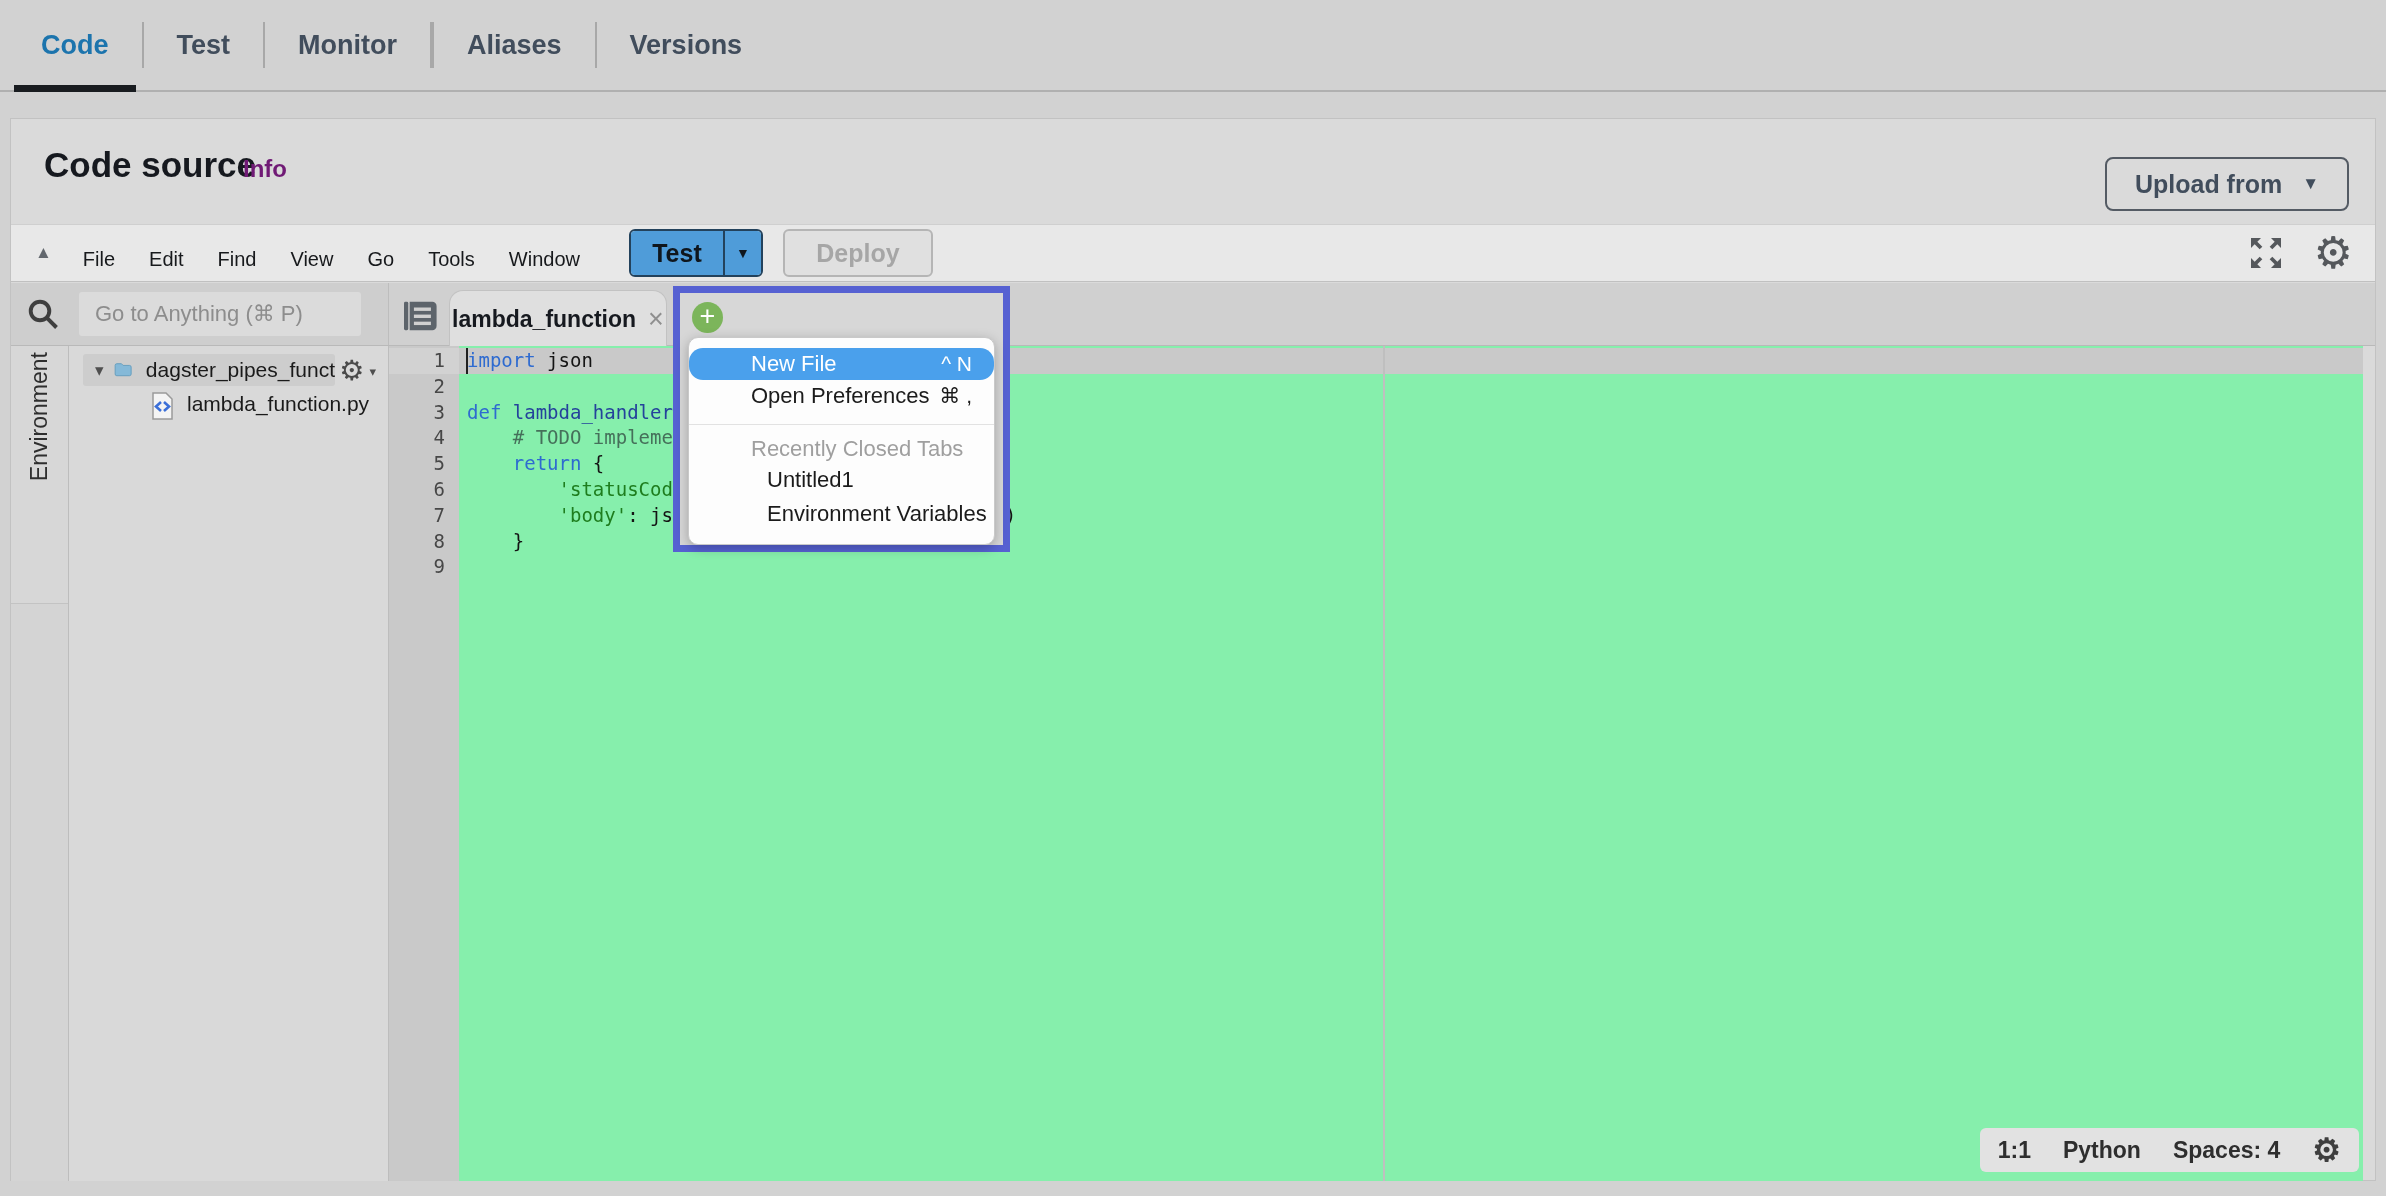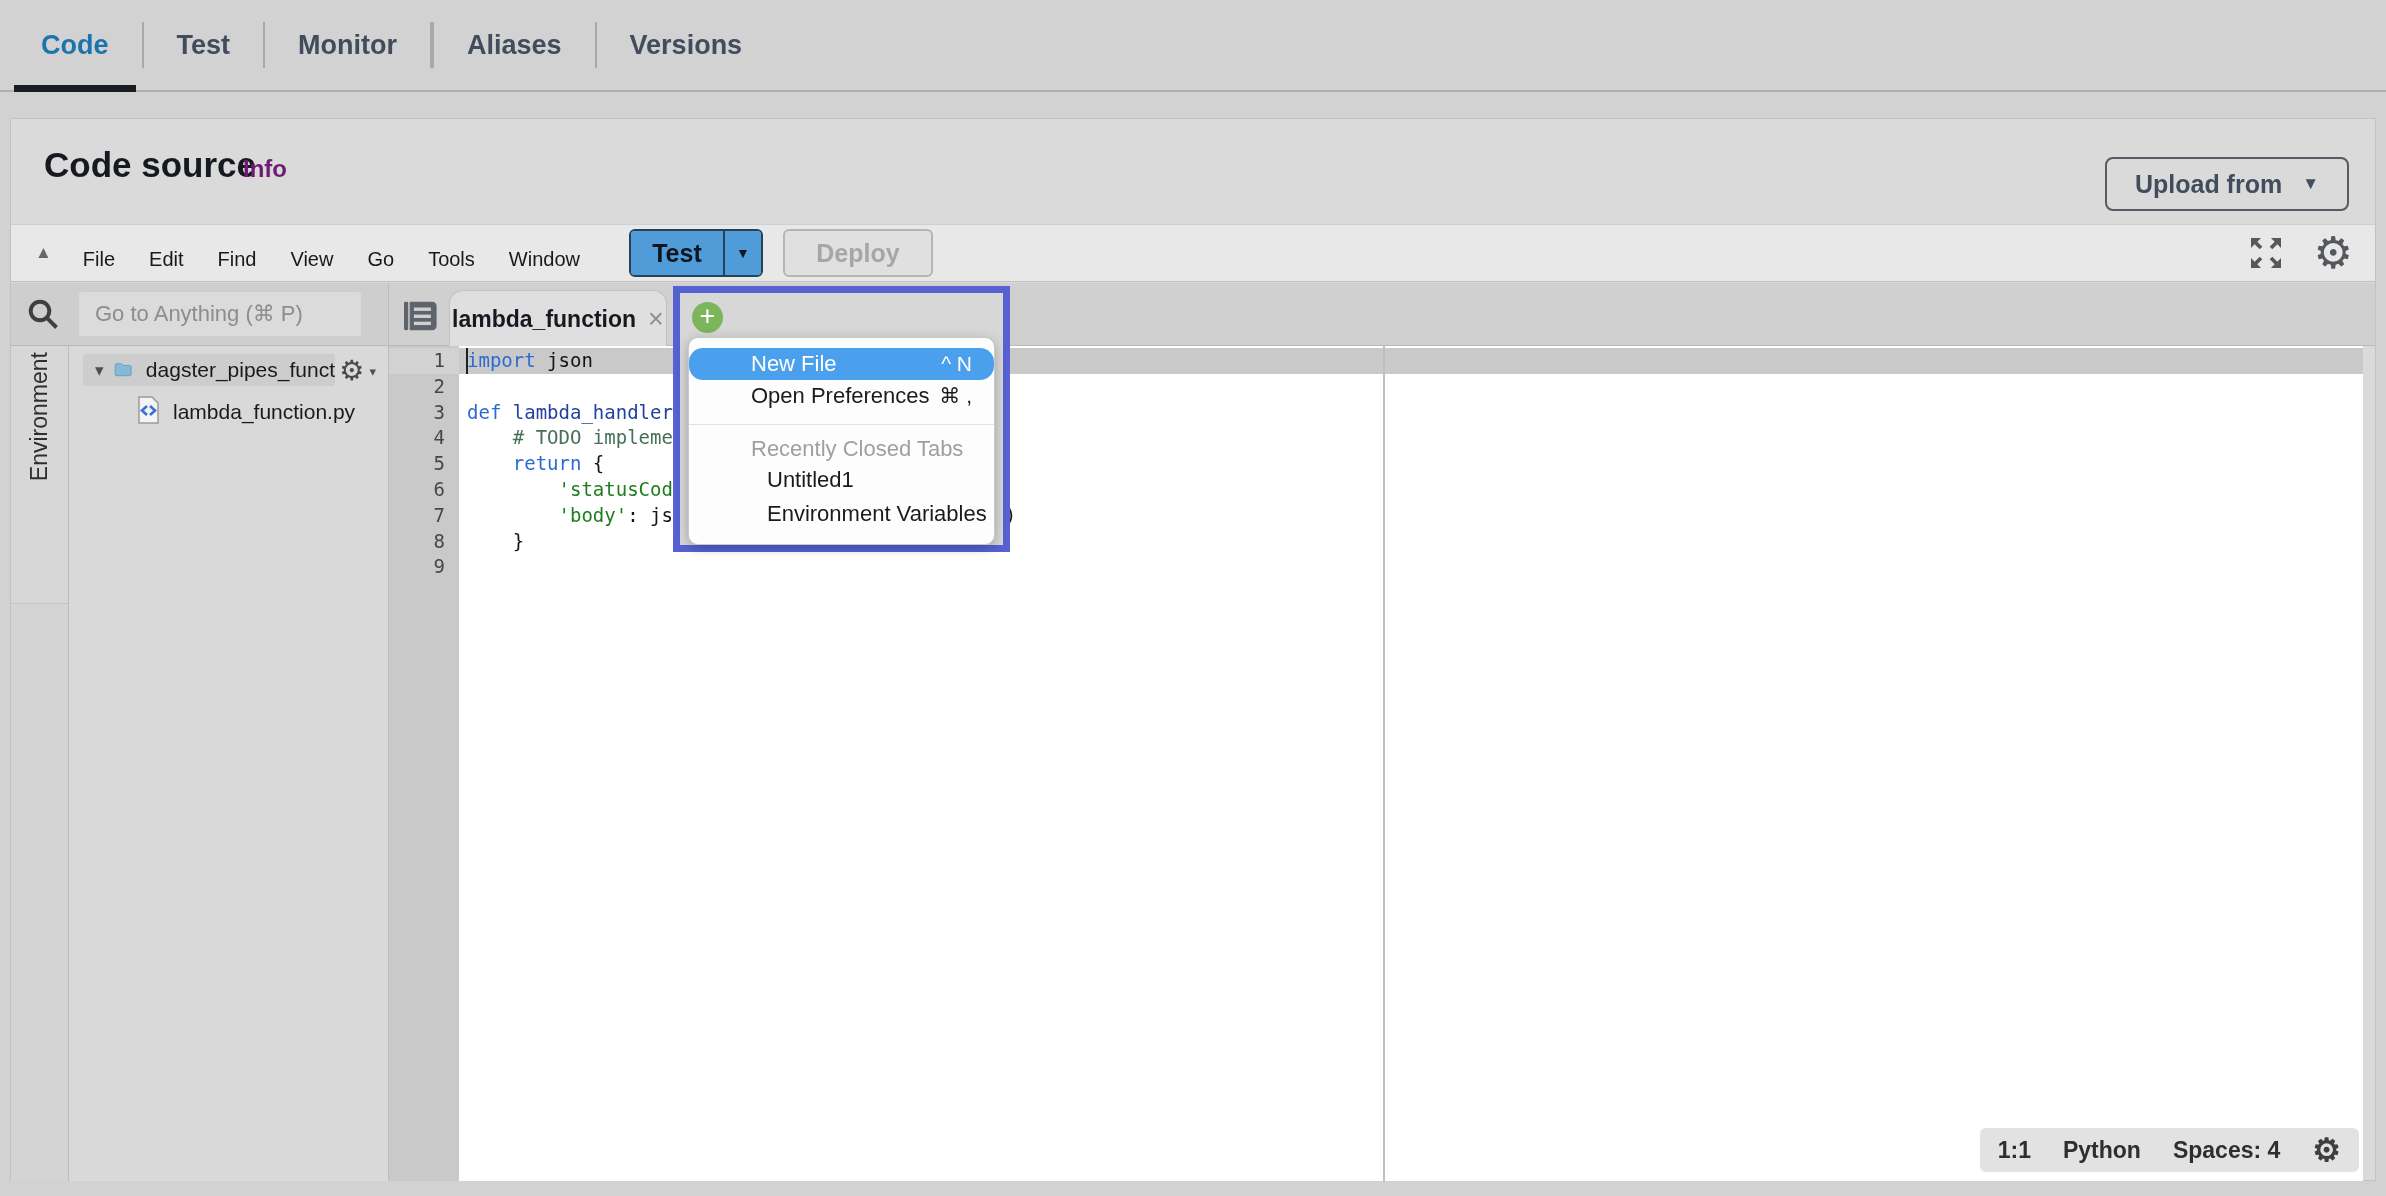--- a/index.html
+++ b/index.html
@@ -76,31 +76,31 @@
                transform: rotate(180deg); font-size: 23px; color: #2e2e2e; }
   .tree { position: absolute; left: 58px; top: 0; width: 320px; height: 100%; background: #d9d9d9;
           border-right: 1px solid #bdbdbd; }
   .tree-row1 { position: absolute; left: 14px; top: 8px; width: 252px; height: 32px; background: #cdcdcd;
                border-radius: 3px; display: flex; align-items: center; overflow: hidden; cursor: pointer; }
   .disclosure { margin-left: 12px; font-size: 17px; color: #4f4f4f; }
   .tree-row1 .label { margin-left: 14px; font-size: 21px; color: #1a1a1a; white-space: nowrap; }
   .tree-gear { position: absolute; right: 12px; top: 11px; display: flex; align-items: center; gap: 5px; cursor: pointer; }
   .tree-gear .gear-glyph { font-size: 28px; color: #4a4a4a; }
   .tree-gear .disclosure { margin: 0; font-size: 13px; }
-  .tree-row2 { position: absolute; left: 68px; top: 46px; height: 32px; display: flex; align-items: flex-end;
+  .tree-row2 { position: absolute; left: 82px; top: 46px; height: 32px; display: flex; align-items: flex-start;
                gap: 13px; cursor: pointer; }
   .tree-row2 .label { font-size: 21px; color: #1a1a1a; white-space: nowrap; }
 
   .gutter { position: absolute; left: 378px; top: 0; width: 70px; height: 100%; background: #c9c9c9;
             padding-top: 2px; }
   .gutter-num { height: 25.8px; line-height: 25.8px; text-align: right; padding-right: 14px;
                 font-family: "DejaVu Sans Mono", monospace; font-size: 19px; color: #474747; }
   .gutter-num.active { background: #d2d2d2; }
 
-  .code-area { position: absolute; left: 448px; top: 0; right: 12px; height: 100%; background: #ffffff; }
+  .code-area { position: absolute; left: 448px; top: 0; right: 12px; height: 100%; background: #86efac; }
   .active-line { position: absolute; left: 0; top: 2px; width: 100%; height: 26px; background: #c9c9c9; }
   .print-margin { position: absolute; left: 924px; top: 0; width: 2px; height: 100%; background: #bfbfbf; }
   .code-lines { position: absolute; left: 8px; top: 2px; font-family: "DejaVu Sans Mono", monospace;
                 font-size: 19px; line-height: 25.8px; }
   .code-line { height: 25.8px; white-space: pre; }
   .code-line span { white-space: pre; }
   .tk-pl { color: #141414; }
   .tk-kw { color: #2e6bd0; }
   .tk-fn { color: #24429b; }
   .tk-cm { color: #45705a; }

